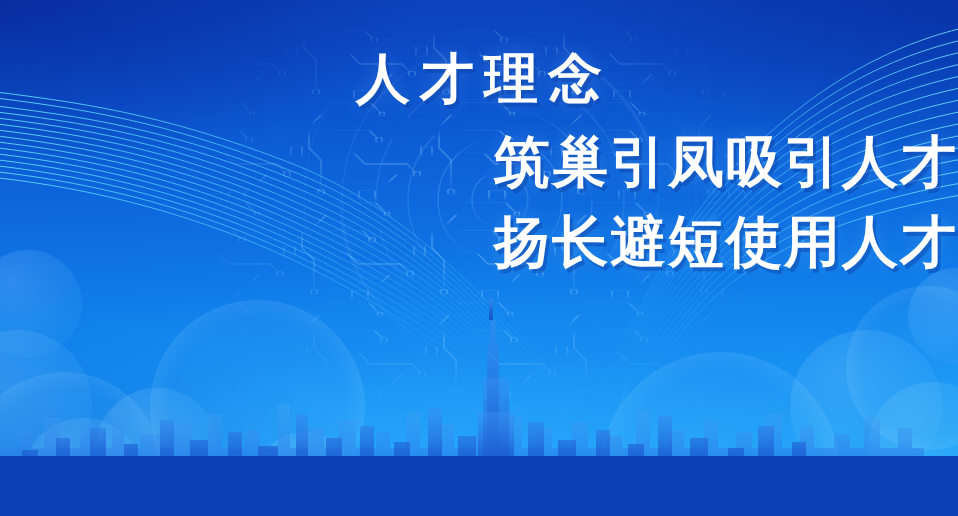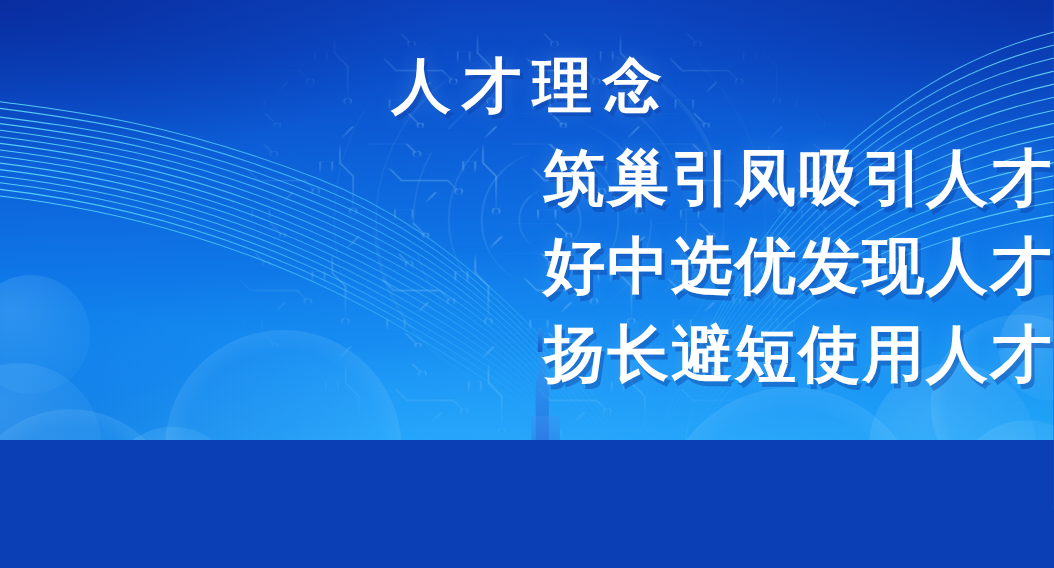--- a/index.html
+++ b/index.html
@@ -4,21 +4,21 @@
 <title>人才理念</title>
 <style>
   html, body {
     margin: 0;
     padding: 0;
     background: #0a3fb5;
   }
   #poster {
     position: relative;
     width: 958px;
-    height: 400px;
+    height: 456px;
     overflow: hidden;
     font-family: "Liberation Sans", "DejaVu Sans", sans-serif;
     background: #0d6ae0;
     user-select: none;
   }
 
   
   .layer { position: absolute; inset: 0; }
 
   .bg-base {
@@ -293,18 +293,17 @@
     </g>
   </svg>
 
   <div class="horizon"></div>
   <div class="horizon-core"></div>
 
   <div class="content">
     <h1 class="title">人才理念</h1>
     <div class="lines">
       <p class="line">筑巢引凤吸引人才</p>
-      <p class="line">好中选优发现人才</p>
       <p class="line">扬长避短使用人才</p>
     </div>
   </div>
 
 </div>
 
 </body></html>

